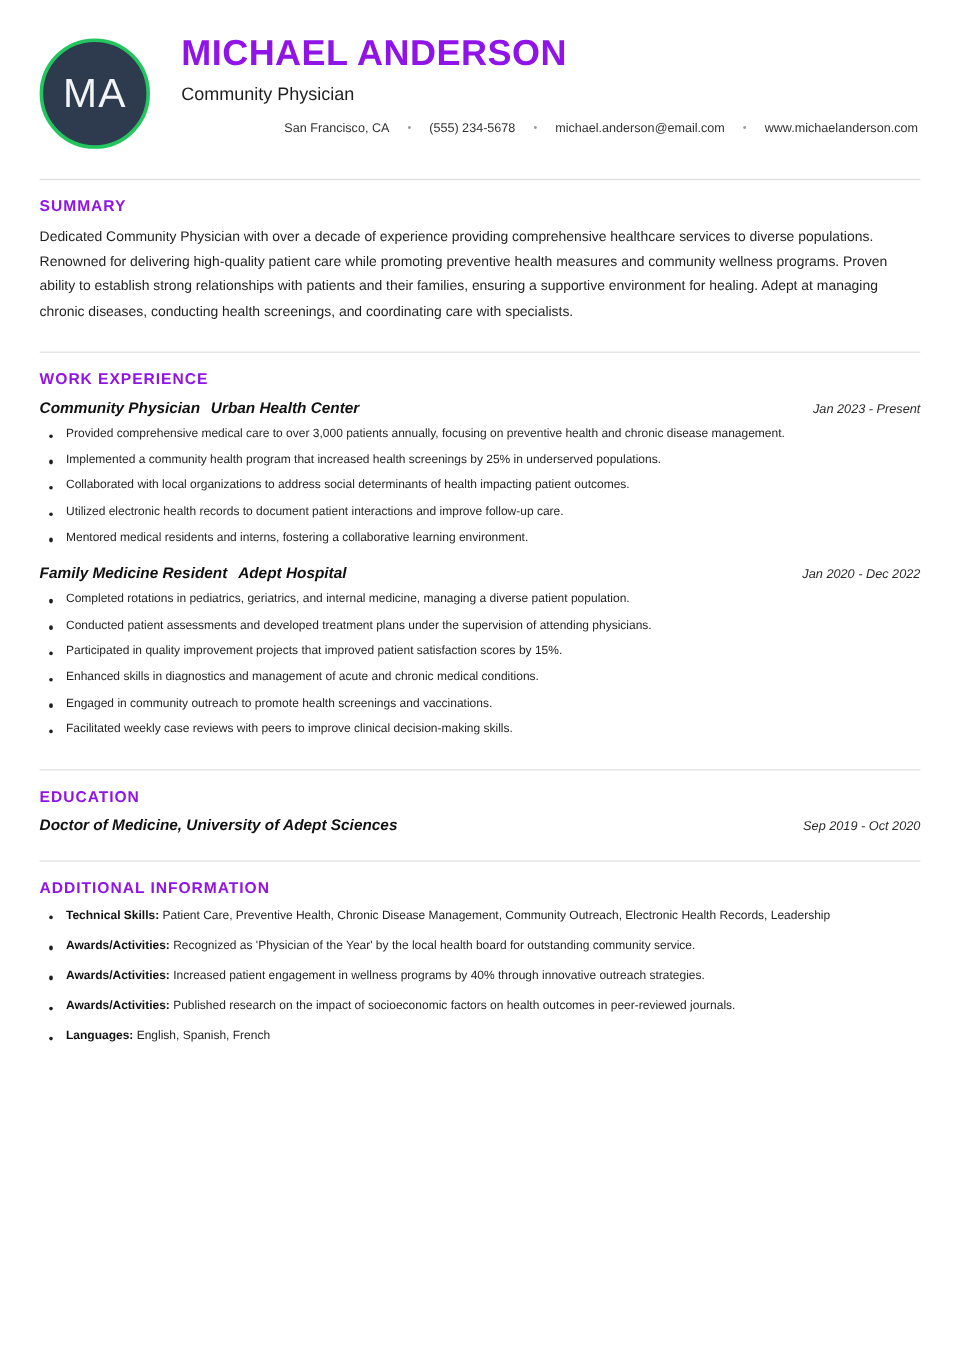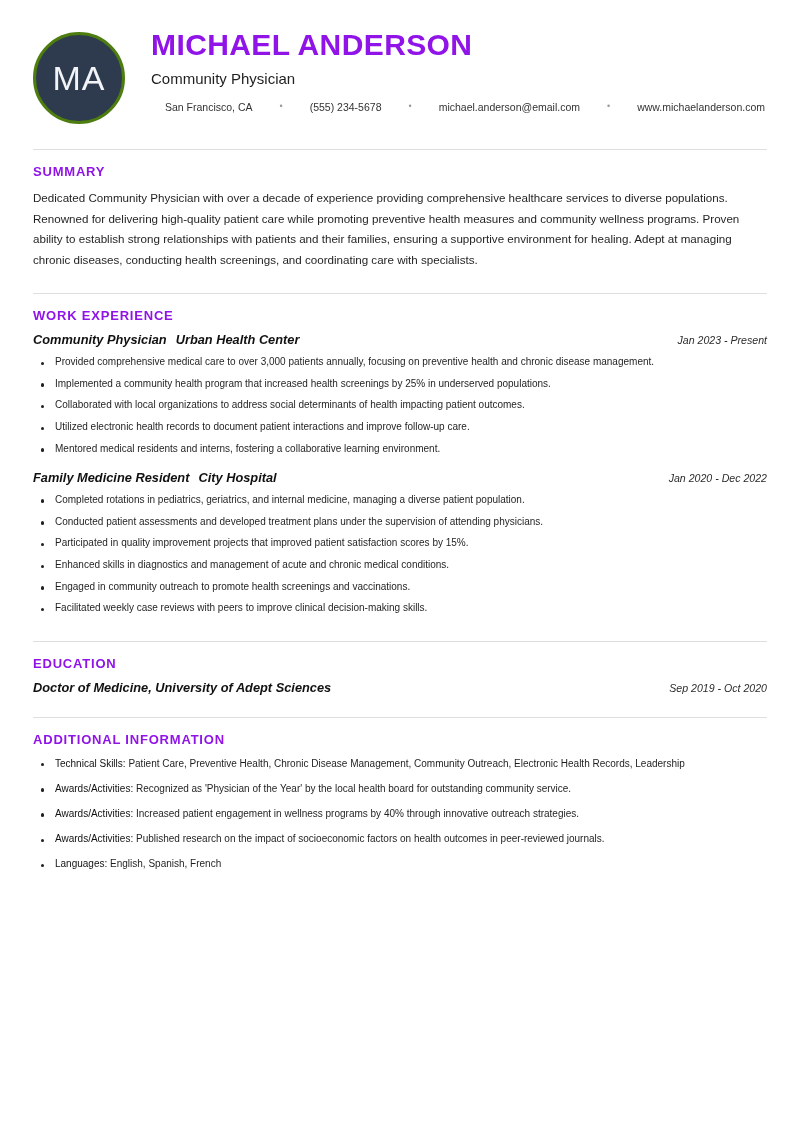--- a/index.html
+++ b/index.html
@@ -34,21 +34,21 @@
   .avatar-wrap {
     flex: 0 0 auto;
     width: 96px;
     padding-top: 10px;
   }
   .avatar {
     width: 92px;
     height: 92px;
     border-radius: 50%;
     background: #2e3b4e;
-    border: 3px solid #4d7c0f;
+    border: 3px solid #22c55e;
     display: flex;
     align-items: center;
     justify-content: center;
     color: #f2f4f7;
     font-size: 34px;
     font-weight: 400;
     letter-spacing: 1px;
     font-family: "Liberation Sans", sans-serif;
   }
   .header-main {
@@ -71,21 +71,21 @@
     font-weight: 400;
     color: #1f1f1f;
     margin: 0 0 13px 0;
     line-height: 1.2;
   }
   .contact {
     display: flex;
     justify-content: flex-end;
     align-items: center;
     flex-wrap: wrap;
-    gap: 16px;
+    gap: 4px;
     font-size: 10.5px;
     color: #333333;
     padding-right: 2px;
   }
   .contact-item { white-space: nowrap; }
   .contact-sep {
     color: #9a9a9a;
     padding: 0 11px;
     font-size: 9px;
     line-height: 1;
@@ -161,21 +161,21 @@
     height: 3.4px;
     border-radius: 50%;
     background: #1f1f1f;
   }
   ul.bullets > li:last-child { margin-bottom: 0; }
 
   .edu-block { margin-bottom: 10px; }
 
   
   ul.info-list > li { margin-bottom: 9px; }
-  .info-label { font-weight: normal; color: #111111; margin-top: 32px; }
+  .info-label { font-weight: bold; color: #111111; margin-top: 32px; }
 </style>
 </head>
 <body>
 
 <div class="page">
 
   <div class="header">
     <div class="avatar-wrap">
       <div class="avatar">MA</div>
     </div>
@@ -216,21 +216,21 @@
         <li>Implemented a community health program that increased health screenings by 25% in underserved populations.</li>
         <li>Collaborated with local organizations to address social determinants of health impacting patient outcomes.</li>
         <li>Utilized electronic health records to document patient interactions and improve follow-up care.</li>
         <li>Mentored medical residents and interns, fostering a collaborative learning environment.</li>
       </ul>
     </div>
 
     <div class="entry">
       <div class="entry-head">
         <div class="entry-head-left">
-          <span>Family Medicine Resident</span><span class="entry-company">City Hospital</span>
+          <span>Family Medicine Resident</span><span class="entry-company">Adept Hospital</span>
         </div>
         <div class="entry-date">Jan 2020 - Dec 2022</div>
       </div>
       <ul class="bullets">
         <li>Completed rotations in pediatrics, geriatrics, and internal medicine, managing a diverse patient population.</li>
         <li>Conducted patient assessments and developed treatment plans under the supervision of attending physicians.</li>
         <li>Participated in quality improvement projects that improved patient satisfaction scores by 15%.</li>
         <li>Enhanced skills in diagnostics and management of acute and chronic medical conditions.</li>
         <li>Engaged in community outreach to promote health screenings and vaccinations.</li>
         <li>Facilitated weekly case reviews with peers to improve clinical decision-making skills.</li>

